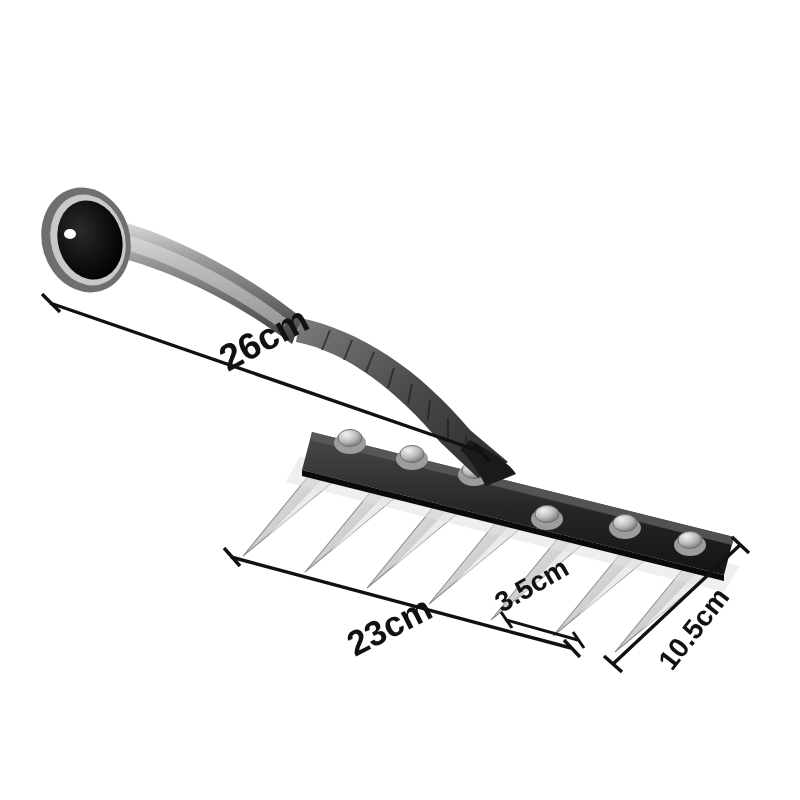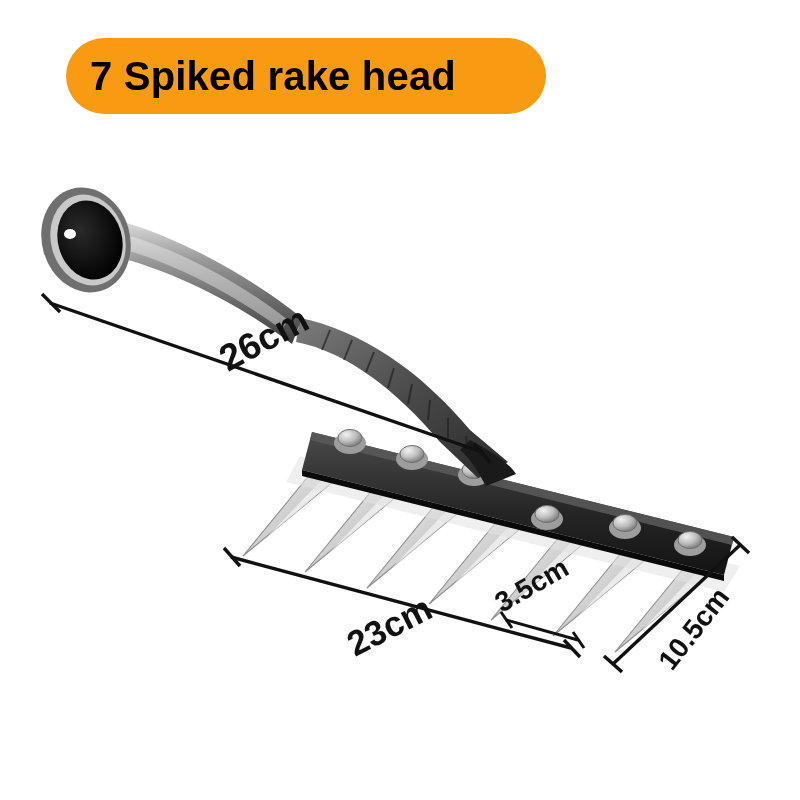--- a/index.html
+++ b/index.html
@@ -11,23 +11,20 @@
   .badge-text{padding-left:24px;font-size:40px;font-weight:bold;color:#000;
               letter-spacing:.2px;white-space:nowrap;}
   svg{position:absolute;left:0;top:0;}
   .dim-label{font-family:"Liberation Sans",sans-serif;font-weight:bold;fill:#111;}
 </style>
 </head>
 <body>
 
 <div id="stage">
 
-  <div class="badge">
-    <span class="badge-text">7 Spiked rake head</span>
-  </div>
 
   <svg width="800" height="800" viewBox="0 0 800 800">
     <defs>
       <linearGradient id="gHandle" x1="0" y1="0" x2="0" y2="1">
         <stop offset="0%" stop-color="#e8e8e8"></stop>
         <stop offset="35%" stop-color="#9a9a9a"></stop>
         <stop offset="65%" stop-color="#6d6d6d"></stop>
         <stop offset="100%" stop-color="#3d3d3d"></stop>
       </linearGradient>
       <linearGradient id="gNeck" x1="0" y1="0" x2="1" y2="1">

